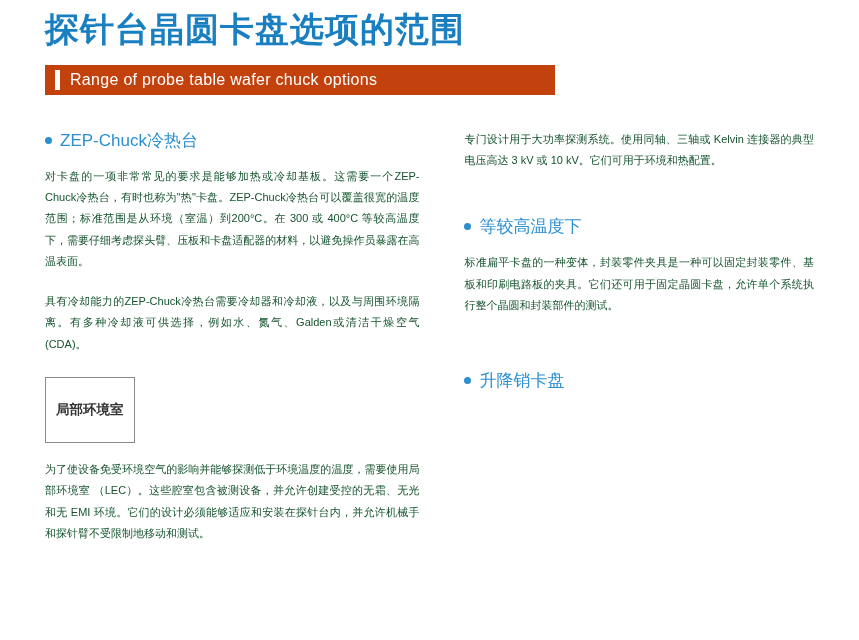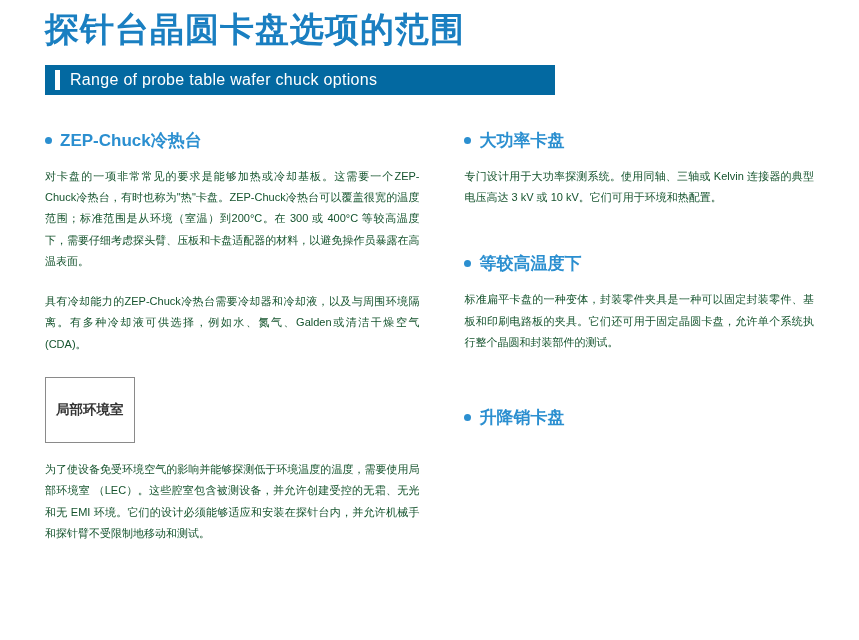--- a/index.html
+++ b/index.html
@@ -26,21 +26,21 @@
     font-weight: bold;
     color: #1a7fc1;
     letter-spacing: 1px;
     margin: 8px 0 0 0;
     line-height: 1.25;
   }
   .subtitle-bar {
     margin-top: 14px;
     width: 510px;
     height: 30px;
-    background: #0369a1;
+    background: #c2410c;
     display: flex;
     align-items: center;
     box-sizing: border-box;
     padding-left: 10px;
   }
   .subtitle-bar .accent {
     width: 5px;
     height: 20px;
     background: #ffffff;
     margin-right: 10px;
@@ -65,21 +65,21 @@
   }
   .col-right {
     width: 375px;
     padding-left: 25px;
   }
   .section-heading {
     display: flex;
     align-items: center;
     color: #2b8fd0;
     font-size: 17px;
-    font-weight: bold;
+    font-weight: normal;
     margin-bottom: 14px;
   }
   .section-heading .bullet {
     width: 7px;
     height: 7px;
     border-radius: 50%;
     background: #2b8fd0;
     margin-right: 8px;
     flex: none;
   }
@@ -125,24 +125,20 @@
       <p class="body">对卡盘的一项非常常见的要求是能够加热或冷却基板。这需要一个ZEP-Chuck冷热台，有时也称为"热"卡盘。ZEP-Chuck冷热台可以覆盖很宽的温度范围；标准范围是从环境（室温）到200°C。在 300 或 400°C 等较高温度下，需要仔细考虑探头臂、压板和卡盘适配器的材料，以避免操作员暴露在高温表面。</p>
       <p class="body">具有冷却能力的ZEP-Chuck冷热台需要冷却器和冷却液，以及与周围环境隔离。有多种冷却液可供选择，例如水、氮气、Galden或清洁干燥空气 (CDA)。</p>
 
       <div class="boxed-label">局部环境室</div>
       <p class="body">为了使设备免受环境空气的影响并能够探测低于环境温度的温度，需要使用局部环境室 （LEC）。这些腔室包含被测设备，并允许创建受控的无霜、无光和无 EMI 环境。它们的设计必须能够适应和安装在探针台内，并允许机械手和探针臂不受限制地移动和测试。</p>
 
     </div>
 
     <div class="col col-right">
 
-      <div class="section-heading">
-        <span class="bullet"></span>
-        <span>大功率卡盘</span>
-      </div>
       <p class="body">专门设计用于大功率探测系统。使用同轴、三轴或 Kelvin 连接器的典型电压高达 3 kV 或 10 kV。它们可用于环境和热配置。</p>
 
       <div class="spacer-md"></div>
 
       <div class="section-heading">
         <span class="bullet"></span>
         <span>等较高温度下</span>
       </div>
       <p class="body">标准扁平卡盘的一种变体，封装零件夹具是一种可以固定封装零件、基板和印刷电路板的夹具。它们还可用于固定晶圆卡盘，允许单个系统执行整个晶圆和封装部件的测试。</p>
 

